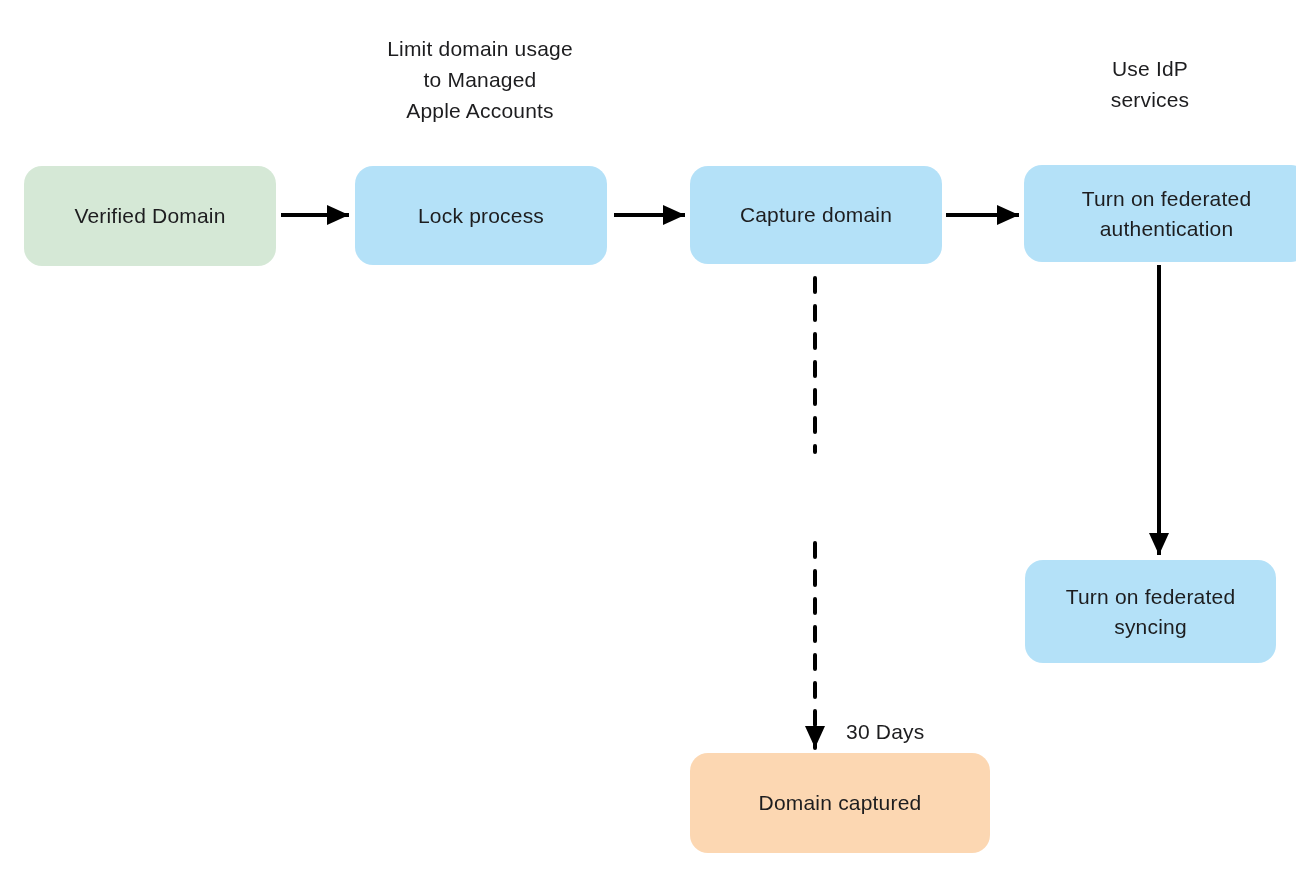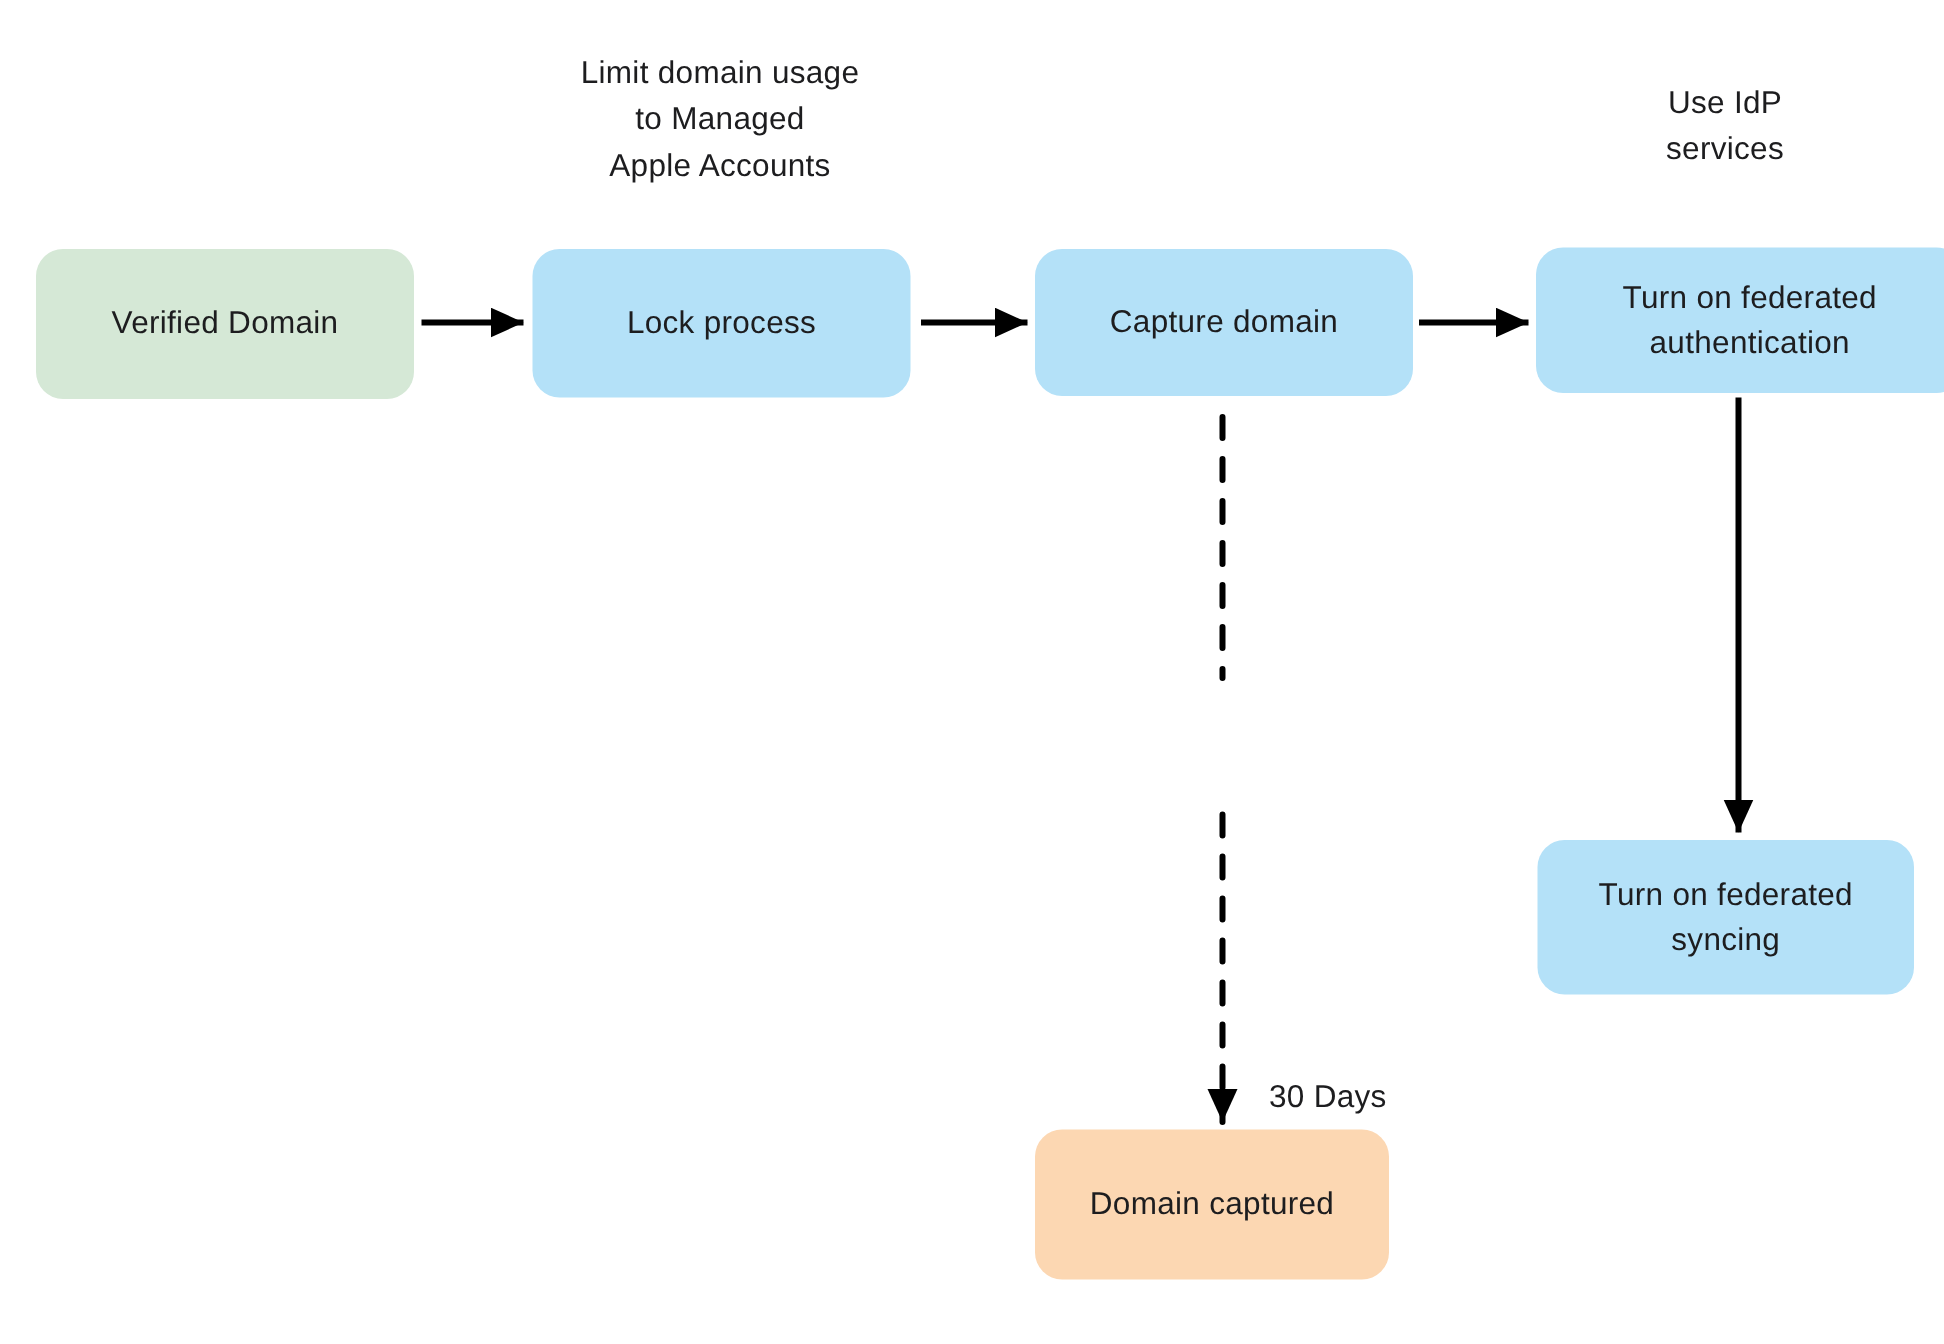--- a/index.html
+++ b/index.html
@@ -84,21 +84,21 @@
   <div class="node node--blue" style="left:1024px; top:165px; width:285px; height:97px;">
     <span>Turn on federated
 authentication</span>
   </div>
 
   <div class="node node--blue" style="left:1025px; top:560px; width:251px; height:103px;">
     <span>Turn on federated
 syncing</span>
   </div>
 
-  <div class="node node--orange" style="left:690px; top:753px; width:236px; height:100px;">
+  <div class="node node--orange" style="left:690px; top:753px; width:300px; height:100px;">
     <span>Domain captured</span>
   </div>
 
   <div class="note" style="left:330px; top:33px; width:300px;">Limit domain usage
 to Managed
 Apple Accounts</div>
 
 
   <div class="note" style="left:1000px; top:53px; width:300px;">Use IdP
 services</div>

